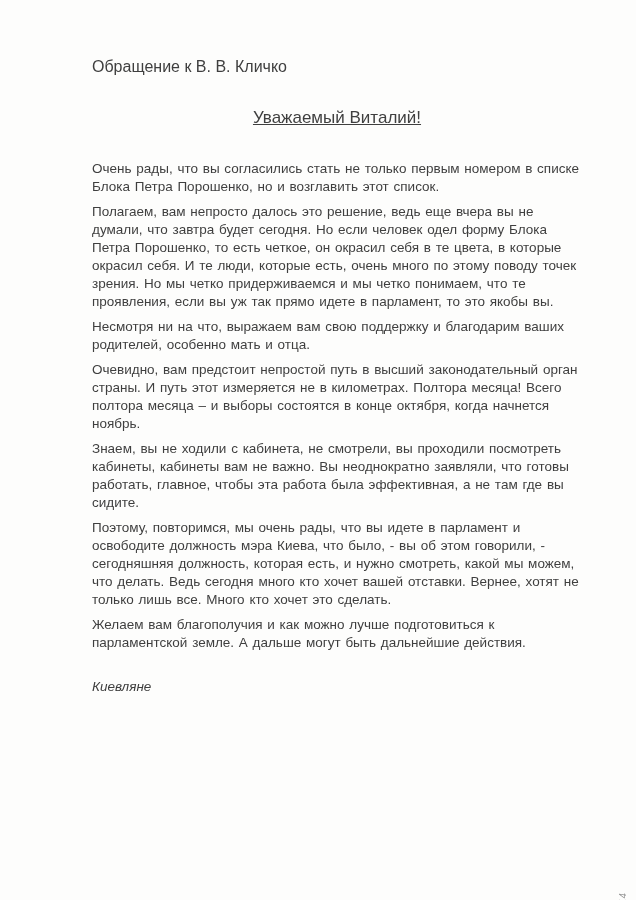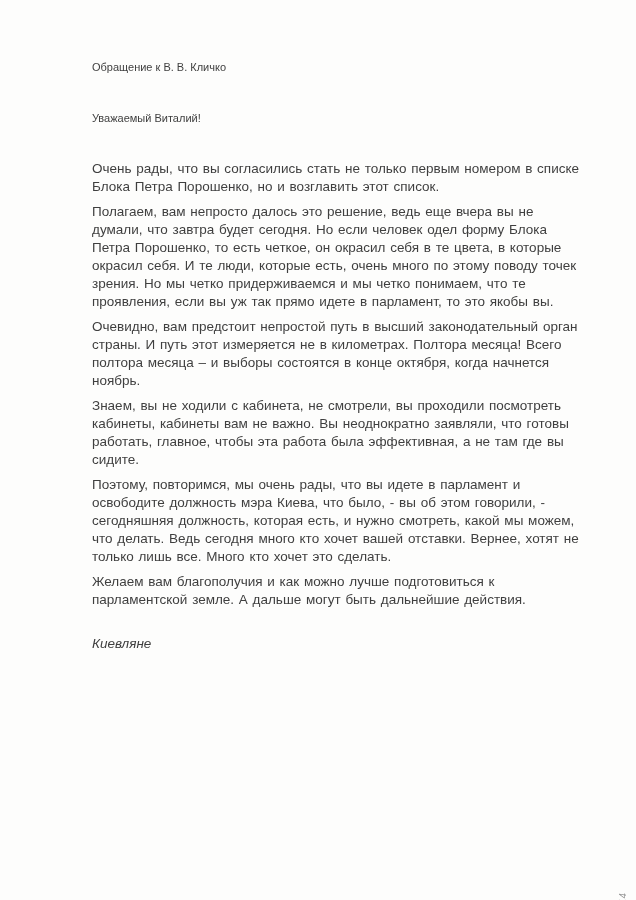--- a/index.html
+++ b/index.html
@@ -20,31 +20,32 @@
     width: 636px;
     height: 900px;
     background: #fdfdfc;
     box-sizing: border-box;
   }
   .content {
     box-sizing: border-box;
     padding: 56px 54px 0 92px;
   }
   .doc-title {
-    font-size: 11px;
+    font-size: 16px;
     line-height: 22px;
     margin: 0;
     font-weight: normal;
     text-align: left;
   }
   .salutation {
-    font-size: 11px;
+    font-size: 17px;
     line-height: 22px;
     margin: 29px 0 31px 0;
-    text-align: left;
+    text-align: center;
+    text-decoration: underline;
   }
   .body-text p {
     font-size: 13.5px;
     line-height: 18px;
     margin: 0 0 7px 0;
     text-align: left;
     word-spacing: 1px;
   }
   .signature {
     font-size: 13.5px;
@@ -74,20 +75,21 @@
 <div class="page">
   <div class="content">
 
     <div class="doc-title">Обращение к В. В. Кличко</div>
 
     <div class="salutation">Уважаемый Виталий!</div>
 
     <div class="body-text">
       <p>Очень рады, что вы согласились стать не только первым номером в списке Блока Петра Порошенко, но и возглавить этот список.</p>
       <p>Полагаем, вам непросто далось это решение, ведь еще вчера вы не думали, что завтра будет сегодня. Но если человек одел форму Блока Петра Порошенко, то есть четкое, он окрасил себя в те цвета, в которые окрасил себя. И те люди, которые есть, очень много по этому поводу точек зрения. Но мы четко придерживаемся и мы четко понимаем, что те проявления, если вы уж так прямо идете в парламент, то это якобы вы.</p>
+      <p>Несмотря ни на что, выражаем вам свою поддержку и благодарим ваших родителей, особенно мать и отца.</p>
       <p>Очевидно, вам предстоит непростой путь в высший законодательный орган страны. И путь этот измеряется не в километрах. Полтора месяца! Всего полтора месяца – и выборы состоятся в конце октября, когда начнется ноябрь.</p>
       <p>Знаем, вы не ходили с кабинета, не смотрели, вы проходили посмотреть кабинеты, кабинеты вам не важно. Вы неоднократно заявляли, что готовы работать, главное, чтобы эта работа была эффективная, а не там где вы сидите.</p>
       <p>Поэтому, повторимся, мы очень рады, что вы идете в парламент и освободите должность мэра Киева, что было, - вы об этом говорили, - сегодняшняя должность, которая есть, и нужно смотреть, какой мы можем, что делать. Ведь сегодня много кто хочет вашей отставки. Вернее, хотят не только лишь все. Много кто хочет это сделать.</p>
       <p>Желаем вам благополучия и как можно лучше подготовиться к парламентской земле. А дальше могут быть дальнейшие действия.</p>
     </div>
 
     <div class="signature">Киевляне</div>
 
   </div>
 

